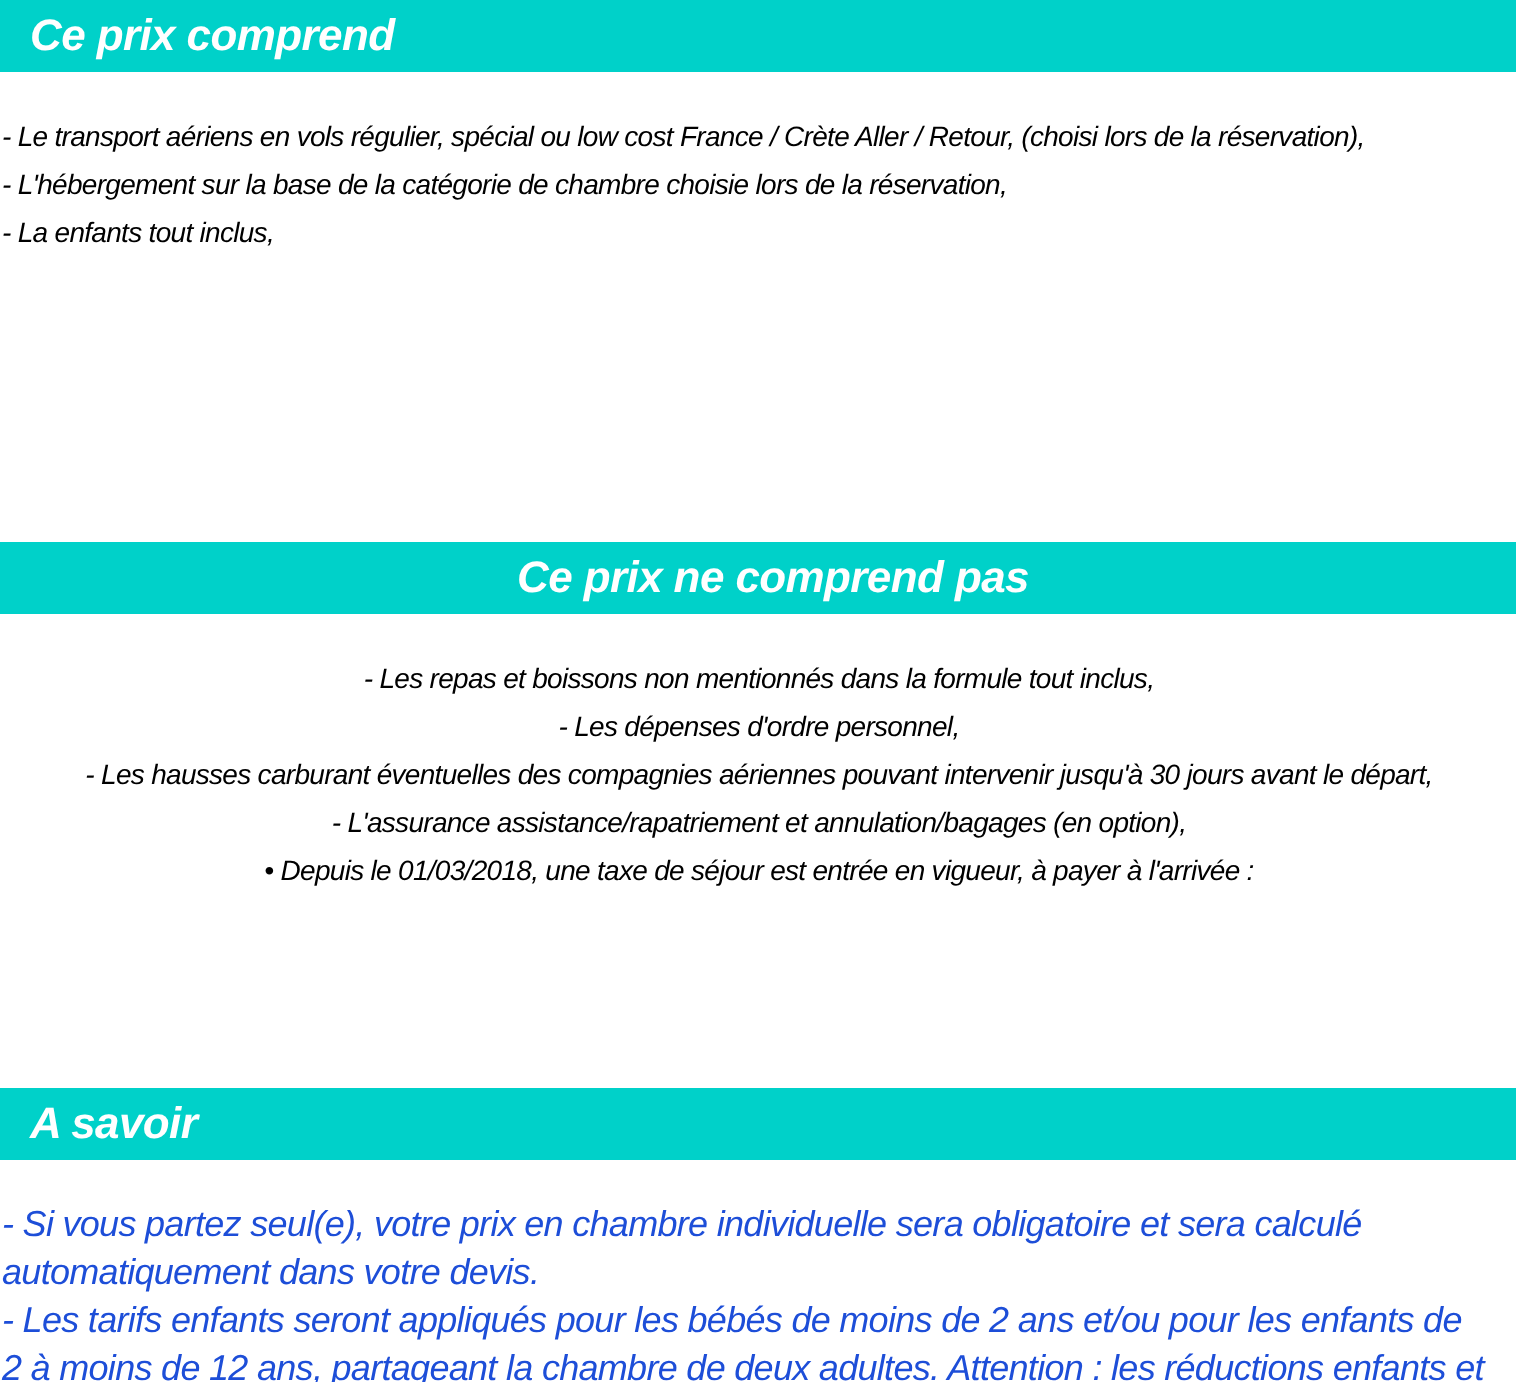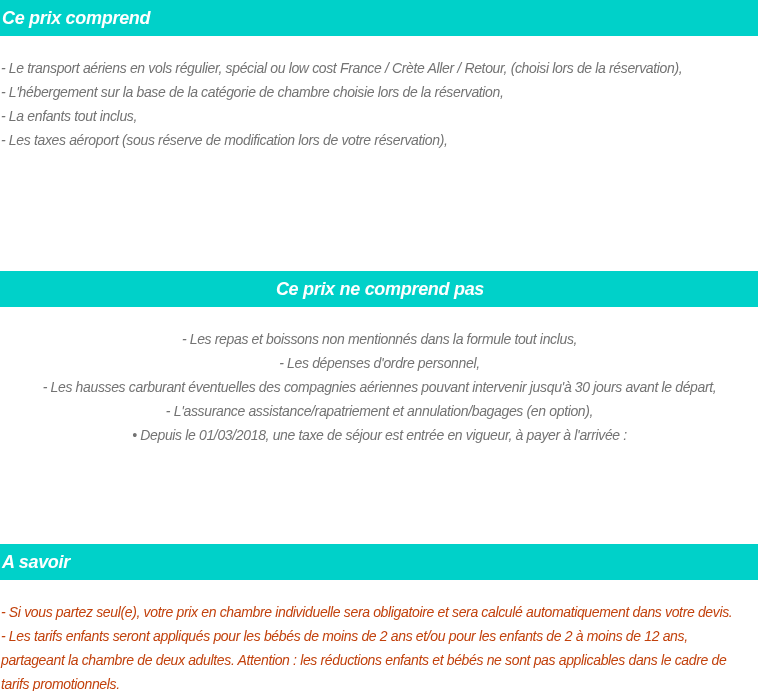--- a/index.html
+++ b/index.html
@@ -18,67 +18,66 @@
       position: absolute;
       left: 0;
       width: 758px;
     }
     .section-header {
       height: 36px;
       background: #00d1c9;
       color: #ffffff;
       font-style: italic;
       font-weight: bold;
-      font-size: 18px;
+      font-size: 22px;
       line-height: 36px;
-      padding-left: 2px;
+      padding-left: 15px;
       letter-spacing: -0.3px;
       box-sizing: border-box;
       white-space: nowrap;
     }
     .section-body {
       margin: 0;
       padding: 20px 0 0 0;
       list-style: none;
     }
     .line {
       font-style: italic;
       font-size: 14px;
       line-height: 24px;
-      color: #737373;
+      color: #000000;
       letter-spacing: -0.35px;
       white-space: nowrap;
       margin: 0;
       padding: 0 0 0 1px;
     }
     .para {
       font-style: italic;
-      font-size: 14px;
+      font-size: 18px;
       line-height: 24px;
-      color: #c2410c;
+      color: #1d4ed8;
       letter-spacing: -0.35px;
       margin: 0;
       padding: 0 8px 0 1px;
       width: 750px;
       box-sizing: border-box;
     }
     #sec1 { top: 0; }
     #sec2 { top: 271px; text-align: center; }
     #sec3 { top: 544px; }
   </style>
 </head>
 <body>
 
 <div class="section" id="sec1">
   <div class="section-header">Ce prix comprend</div>
   <ul class="section-body">
     <li class="line">- Le transport aériens en vols régulier, spécial ou low cost France / Crète Aller / Retour, (choisi lors de la réservation),</li>
     <li class="line">- L'hébergement sur la base de la catégorie de chambre choisie lors de la réservation,</li>
     <li class="line">- La enfants tout inclus,</li>
-    <li class="line">- Les taxes aéroport (sous réserve de modification lors de votre réservation),</li>
   </ul>
 </div>
 
 <div class="section" id="sec2">
   <div class="section-header">Ce prix ne comprend pas</div>
   <ul class="section-body">
     <li class="line">- Les repas et boissons non mentionnés dans la formule tout inclus,</li>
     <li class="line">- Les dépenses d'ordre personnel,</li>
     <li class="line">- Les hausses carburant éventuelles des compagnies aériennes pouvant intervenir jusqu'à 30 jours avant le départ,</li>
     <li class="line">- L'assurance assistance/rapatriement et annulation/bagages (en option),</li>

